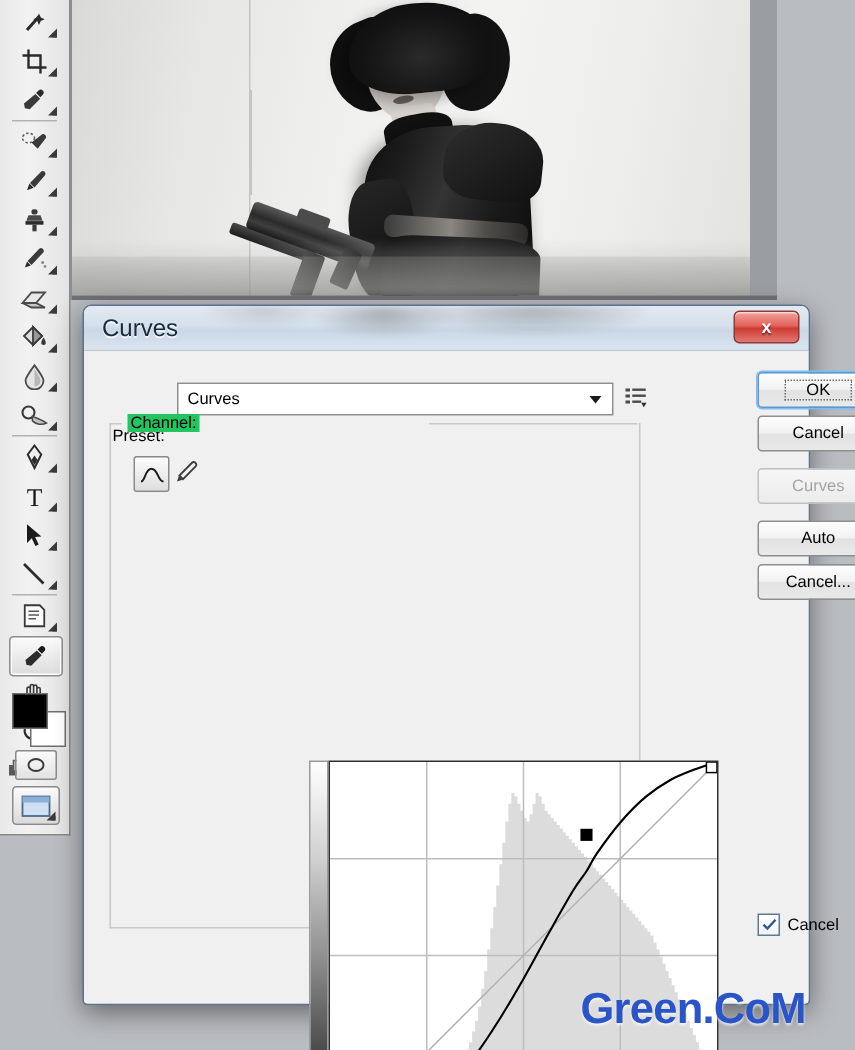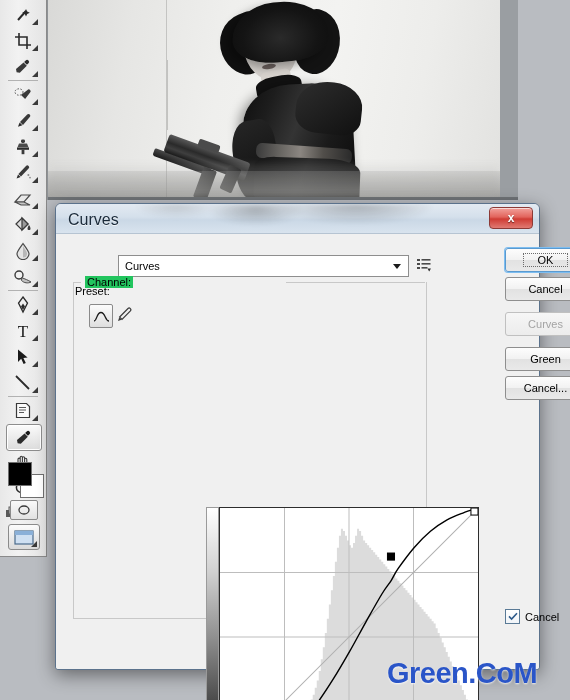--- a/index.html
+++ b/index.html
@@ -453,21 +453,21 @@
     <div class="rbtn focus" style="top:44px">
       <span class="inner">OK</span>
     </div>
     <div class="rbtn" style="top:73px">
       <span>Cancel</span>
     </div>
     <div class="rbtn disabled" style="top:108px">
       <span>Curves</span>
     </div>
     <div class="rbtn" style="top:143px">
-      <span>Green</span>
+      <span>Auto</span>
     </div>
     <div class="rbtn" style="top:172px">
       <span>Cancel...</span>
     </div>
     <div id="preview-wrap">
       <div id="preview-box">
         <svg width="10" height="9" viewBox="0 0 10 9">
             <path d="M1 4.4 L3.6 7 L9 1.2" fill="none" stroke="#2d5a8a" stroke-width="1.6"></path>
           </svg>
       </div>

